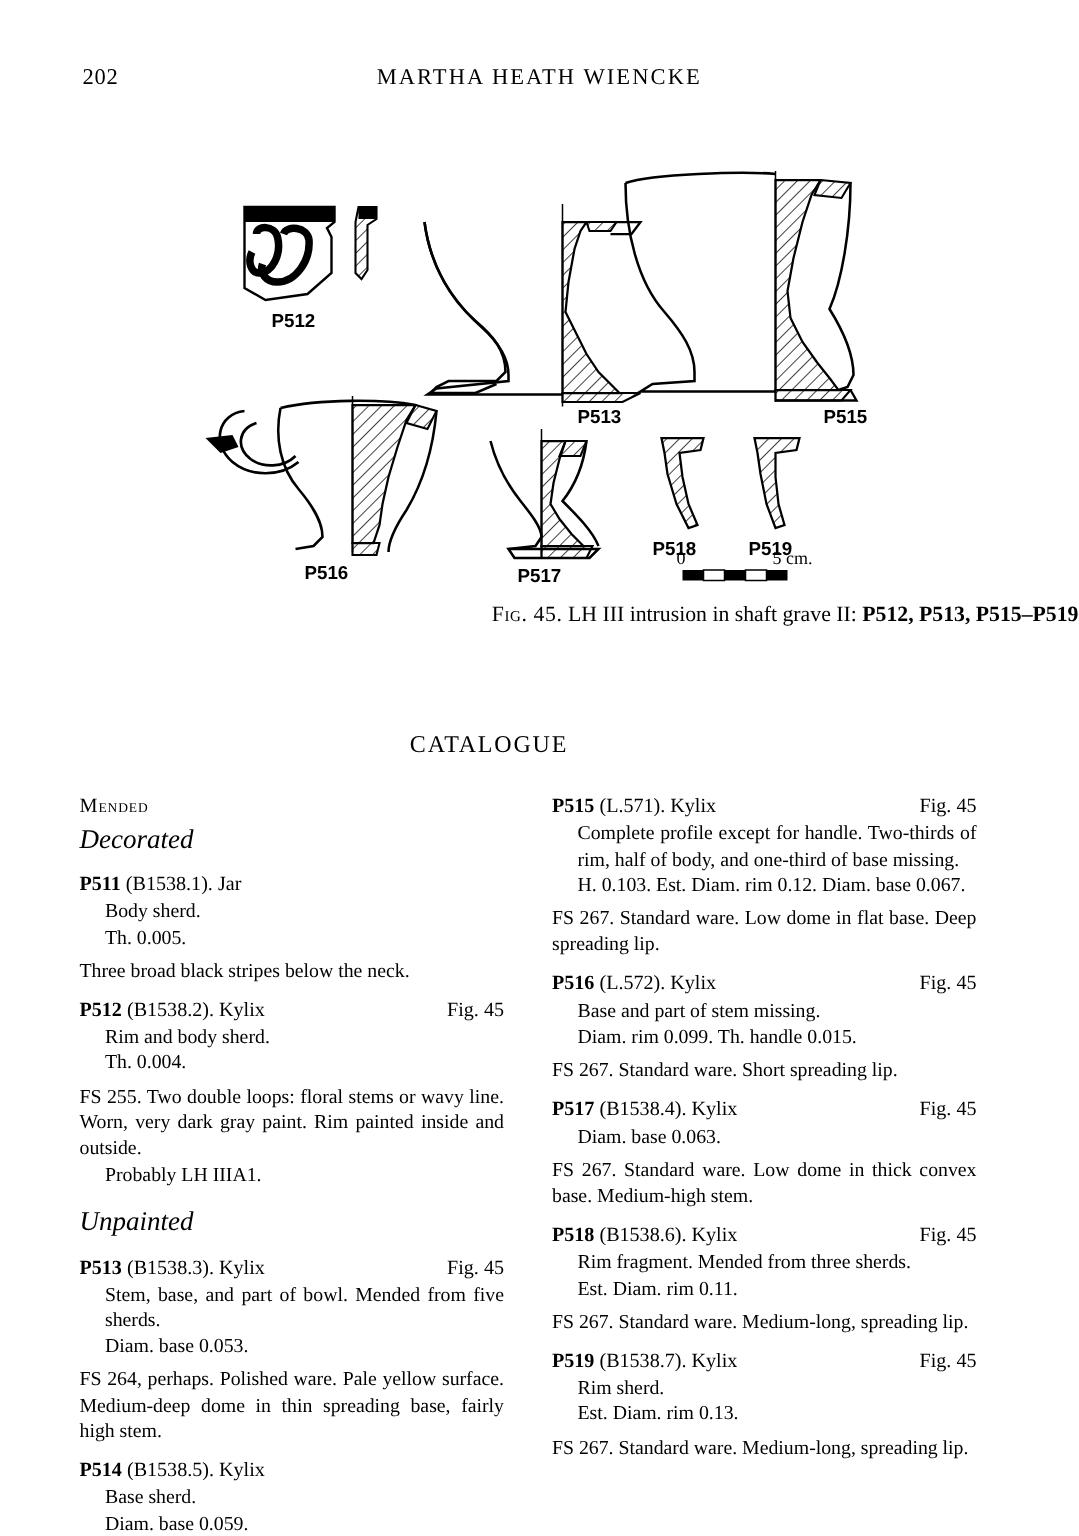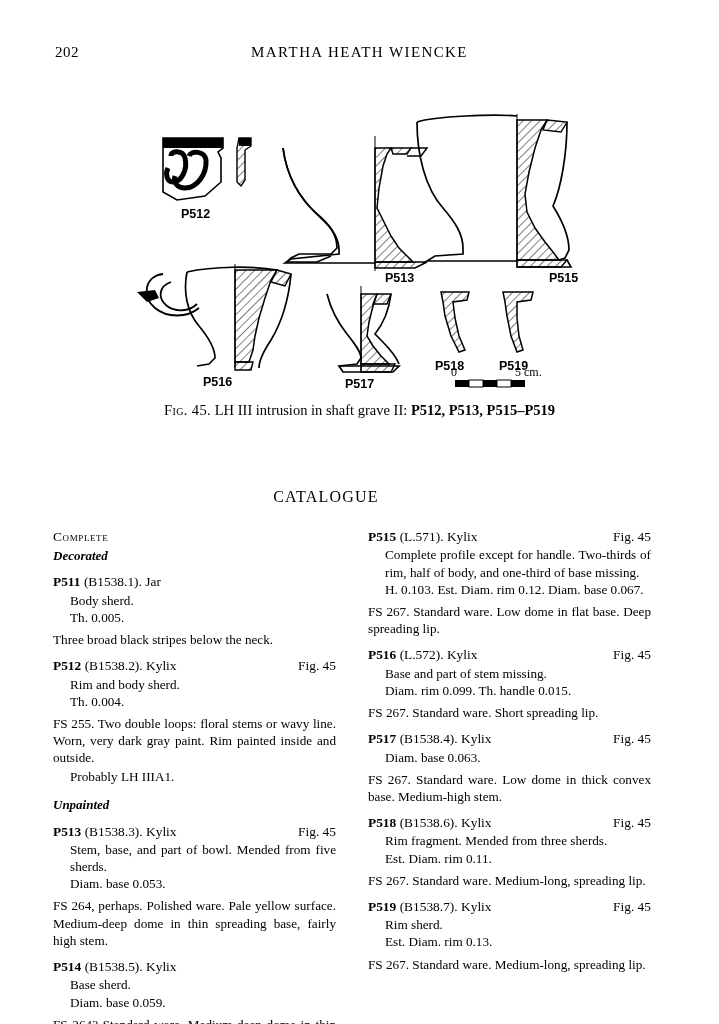--- a/index.html
+++ b/index.html
@@ -50,21 +50,21 @@
     left: 55px;
     width: 610px;
     height: 300px;
   }
   .figure svg { display: block; }
   .fig-caption {
     position: absolute;
     top: 402px;
     left: 0;
     width: 719px;
-    text-align: center;
+    text-align: right;
     font-size: 14.5px;
   }
   .fig-caption .smallcaps {
     font-variant: small-caps;
     letter-spacing: 0.4px;
   }
   .fig-caption b { font-weight: bold; }
   
   .catalogue-heading {
     position: absolute;
@@ -89,23 +89,22 @@
 
   .blk { margin-bottom: 0px; }
   .sec-label {
     font-variant: small-caps;
     letter-spacing: 0.6px;
     font-size: 13.5px;
     margin-bottom: 2px;
   }
   .sec-sub {
     font-style: italic;
-    font-size: 13px;
+    font-size: 18px;
     margin-bottom: 2px;
-    font-weight: bold;
   }
   .entry-head {
     position: relative;
     margin-top: 9px;
     margin-bottom: 1px;
     font-size: 13.4px;
   }
   .entry-head .num { font-weight: bold; }
   .entry-head .figref {
     position: absolute;
@@ -250,21 +249,21 @@
   <div class="fig-caption">
     <span class="smallcaps">Fig. 45.</span>
     <span>LH III intrusion in shaft grave II:</span>
     <b>P512, P513, P515–P519</b>
   </div>
 
   <div class="catalogue-heading">CATALOGUE</div>
 
   <div class="col col-left">
 
-    <div class="sec-label">Complete</div>
+    <div class="sec-label">Mended</div>
     <div class="sec-sub">Decorated</div>
 
     <div class="blk">
       <div class="entry-head">
         <span class="num">P511</span>
         <span>(B1538.1).</span>
         <span>Jar</span>
         <span class="figref"></span>
       </div>
       <div class="indent">

